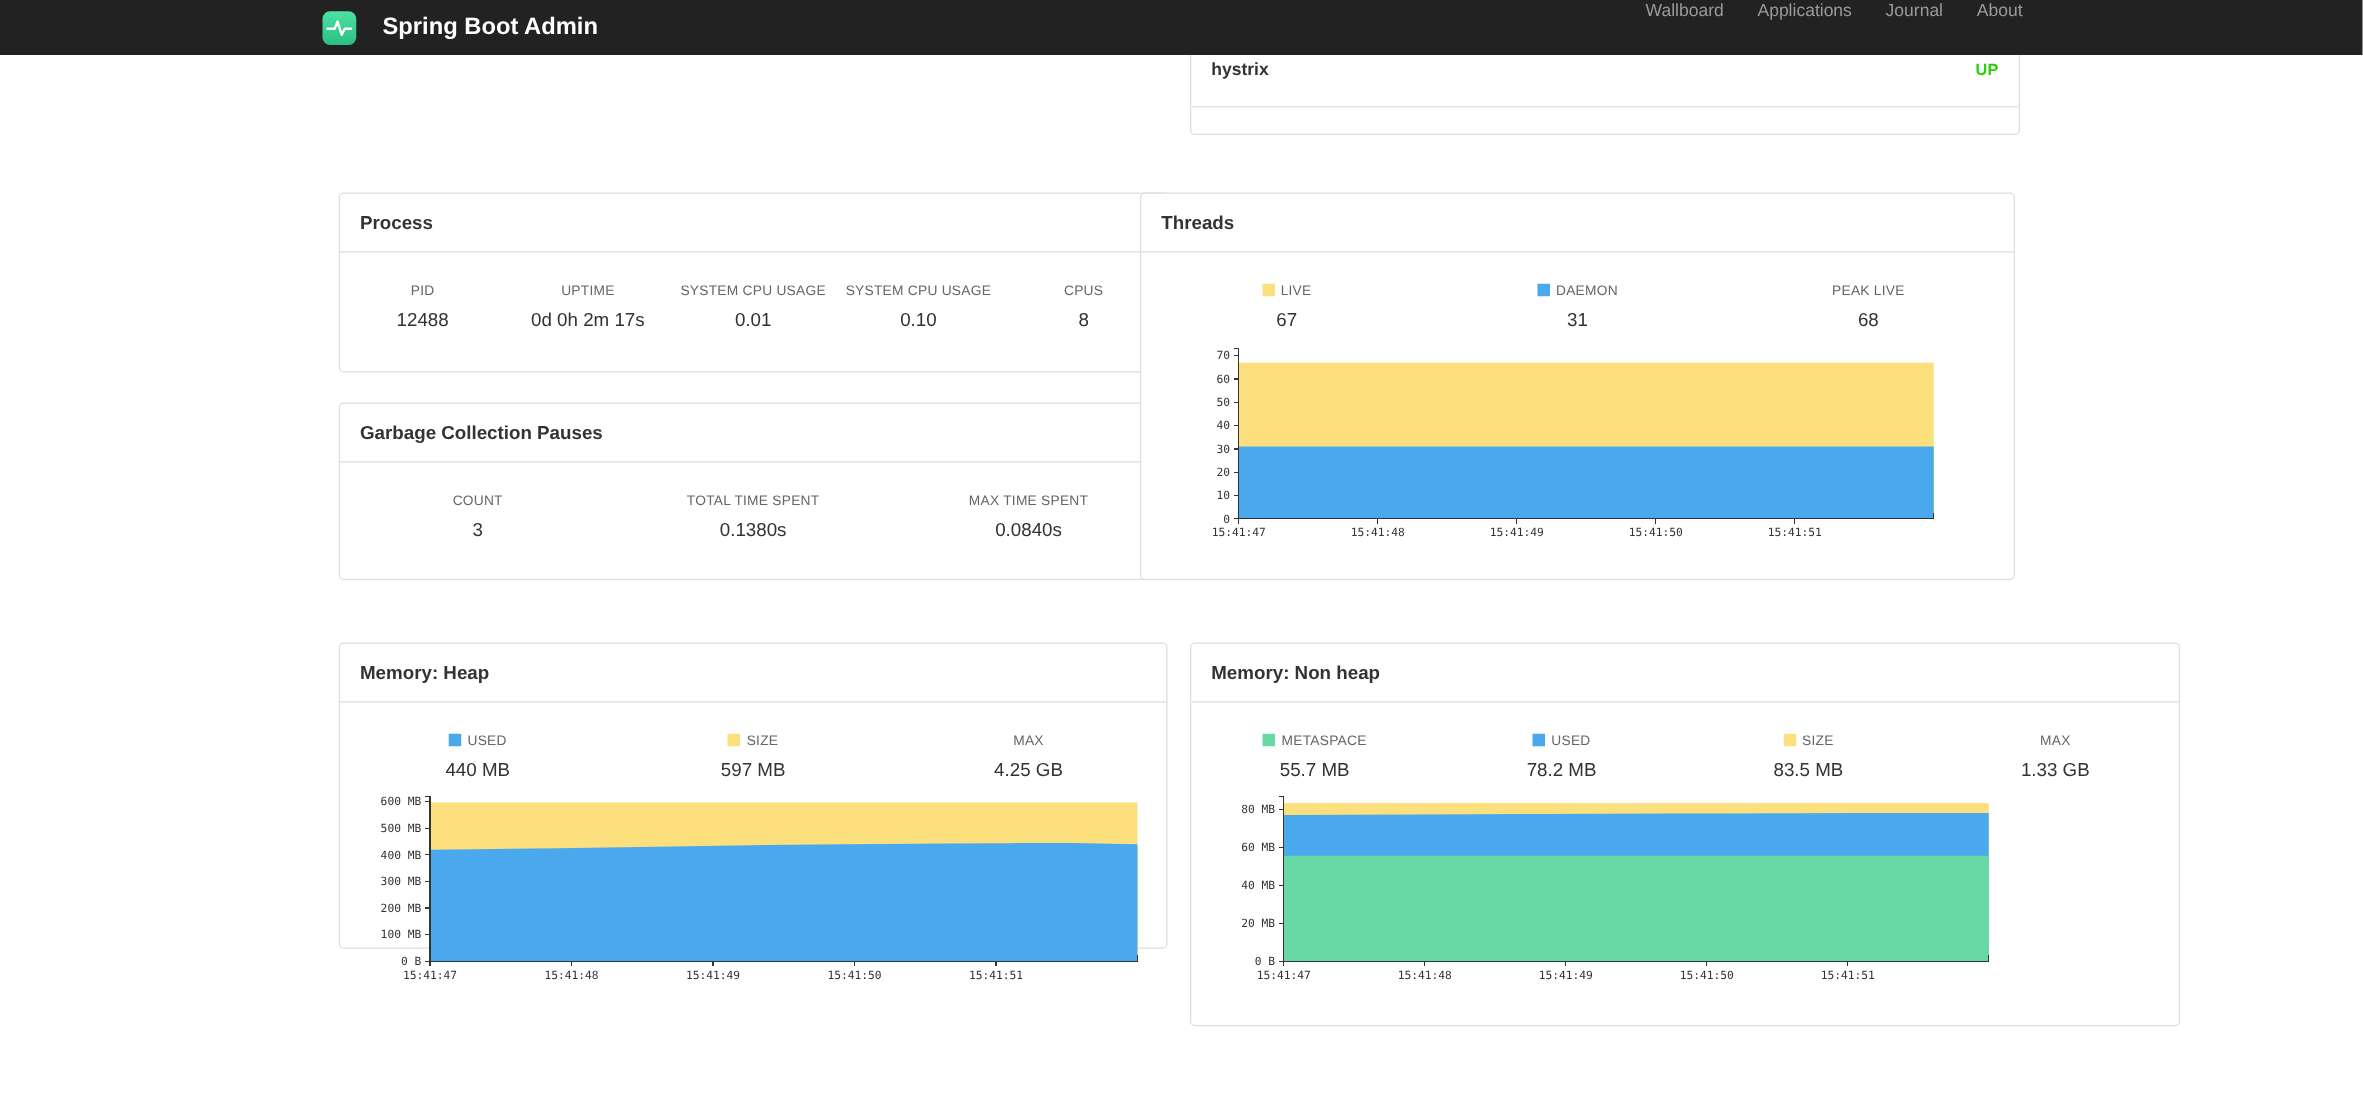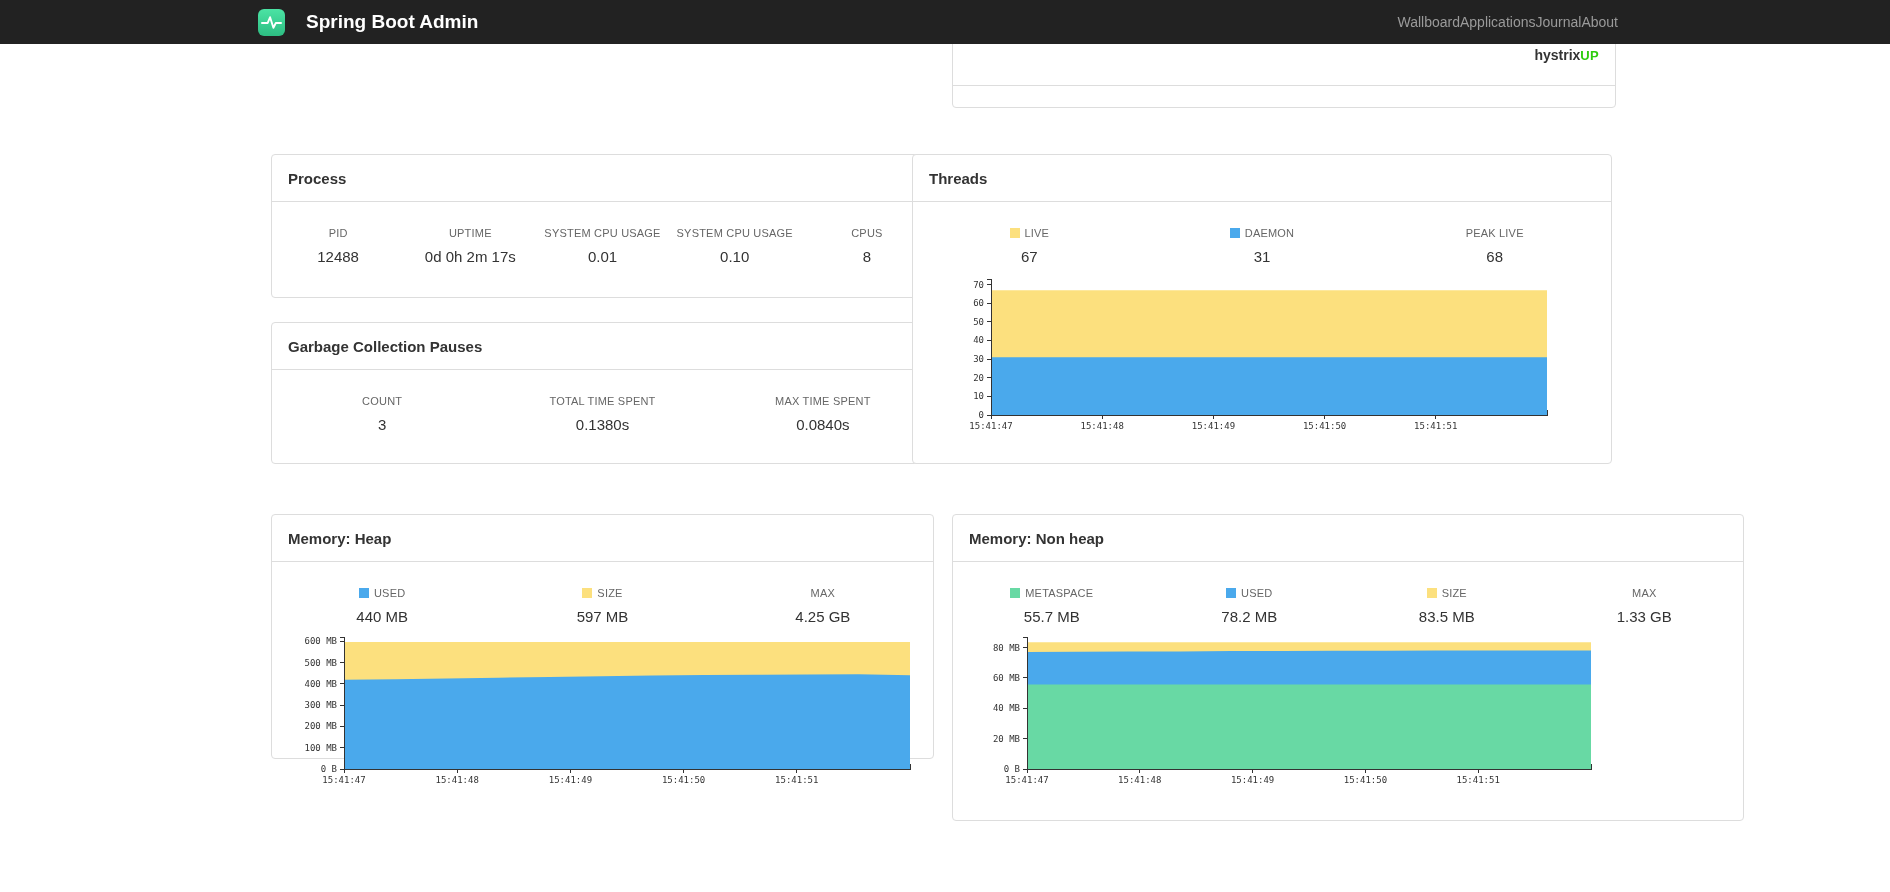--- a/index.html
+++ b/index.html
@@ -6,26 +6,26 @@
   body{
     width:1890px;height:892px;position:relative;overflow:hidden;
     background:#fff;font-family:"Liberation Sans",sans-serif;
   }
   
   .navbar{position:absolute;top:0;left:0;right:0;height:44px;background:#222;z-index:10}
   .brand{position:absolute;left:258px;top:0;height:44px;display:flex;align-items:center;gap:21px;
          color:#fff;font-size:19px;font-weight:bold;cursor:pointer;white-space:nowrap}
   .logo{width:27px;height:27px;border-radius:6px;background:linear-gradient(180deg,#4be3a4,#2dbd82);
         display:flex;align-items:center;justify-content:center;flex:0 0 auto}
-  .nav-links{position:absolute;right:272px;top:0;height:44px;display:flex;align-items:center;}
+  .nav-links{position:absolute;right:272px;top:0;height:44px;display:flex;gap:27px}
   .nav-link{color:#9a9a9a;font-size:14px;cursor:pointer;text-decoration:none}
   
   .card{position:absolute;background:#fff;border:1px solid #ddd;border-radius:4px;box-sizing:border-box}
   .card-header{padding:15px 16px 14px;border-bottom:1px solid #ddd;font-size:15px;font-weight:bold;color:#333}
-  .health-row{height:60px;display:flex;align-items:center;justify-content:flex-end;
+  .health-row{height:60px;display:flex;align-items:center;justify-content:space-between;
               padding:0 16px;border-bottom:1px solid #ddd}
   .health-name{font-size:14px;font-weight:bold;color:#333}
   .health-status{font-size:13px;font-weight:bold;letter-spacing:.3px}
   .stats{display:flex;padding-top:25px}
   .stat{flex:1;text-align:center}
   .stat-label{font-size:11px;color:#666;letter-spacing:.2px;white-space:nowrap}
   .stat-value{margin-top:9px;font-size:15px;color:#333;white-space:nowrap}
   .swatch{display:inline-block;width:10px;height:10px;margin-right:5px;vertical-align:-1px}
   
   .chart{position:absolute}

